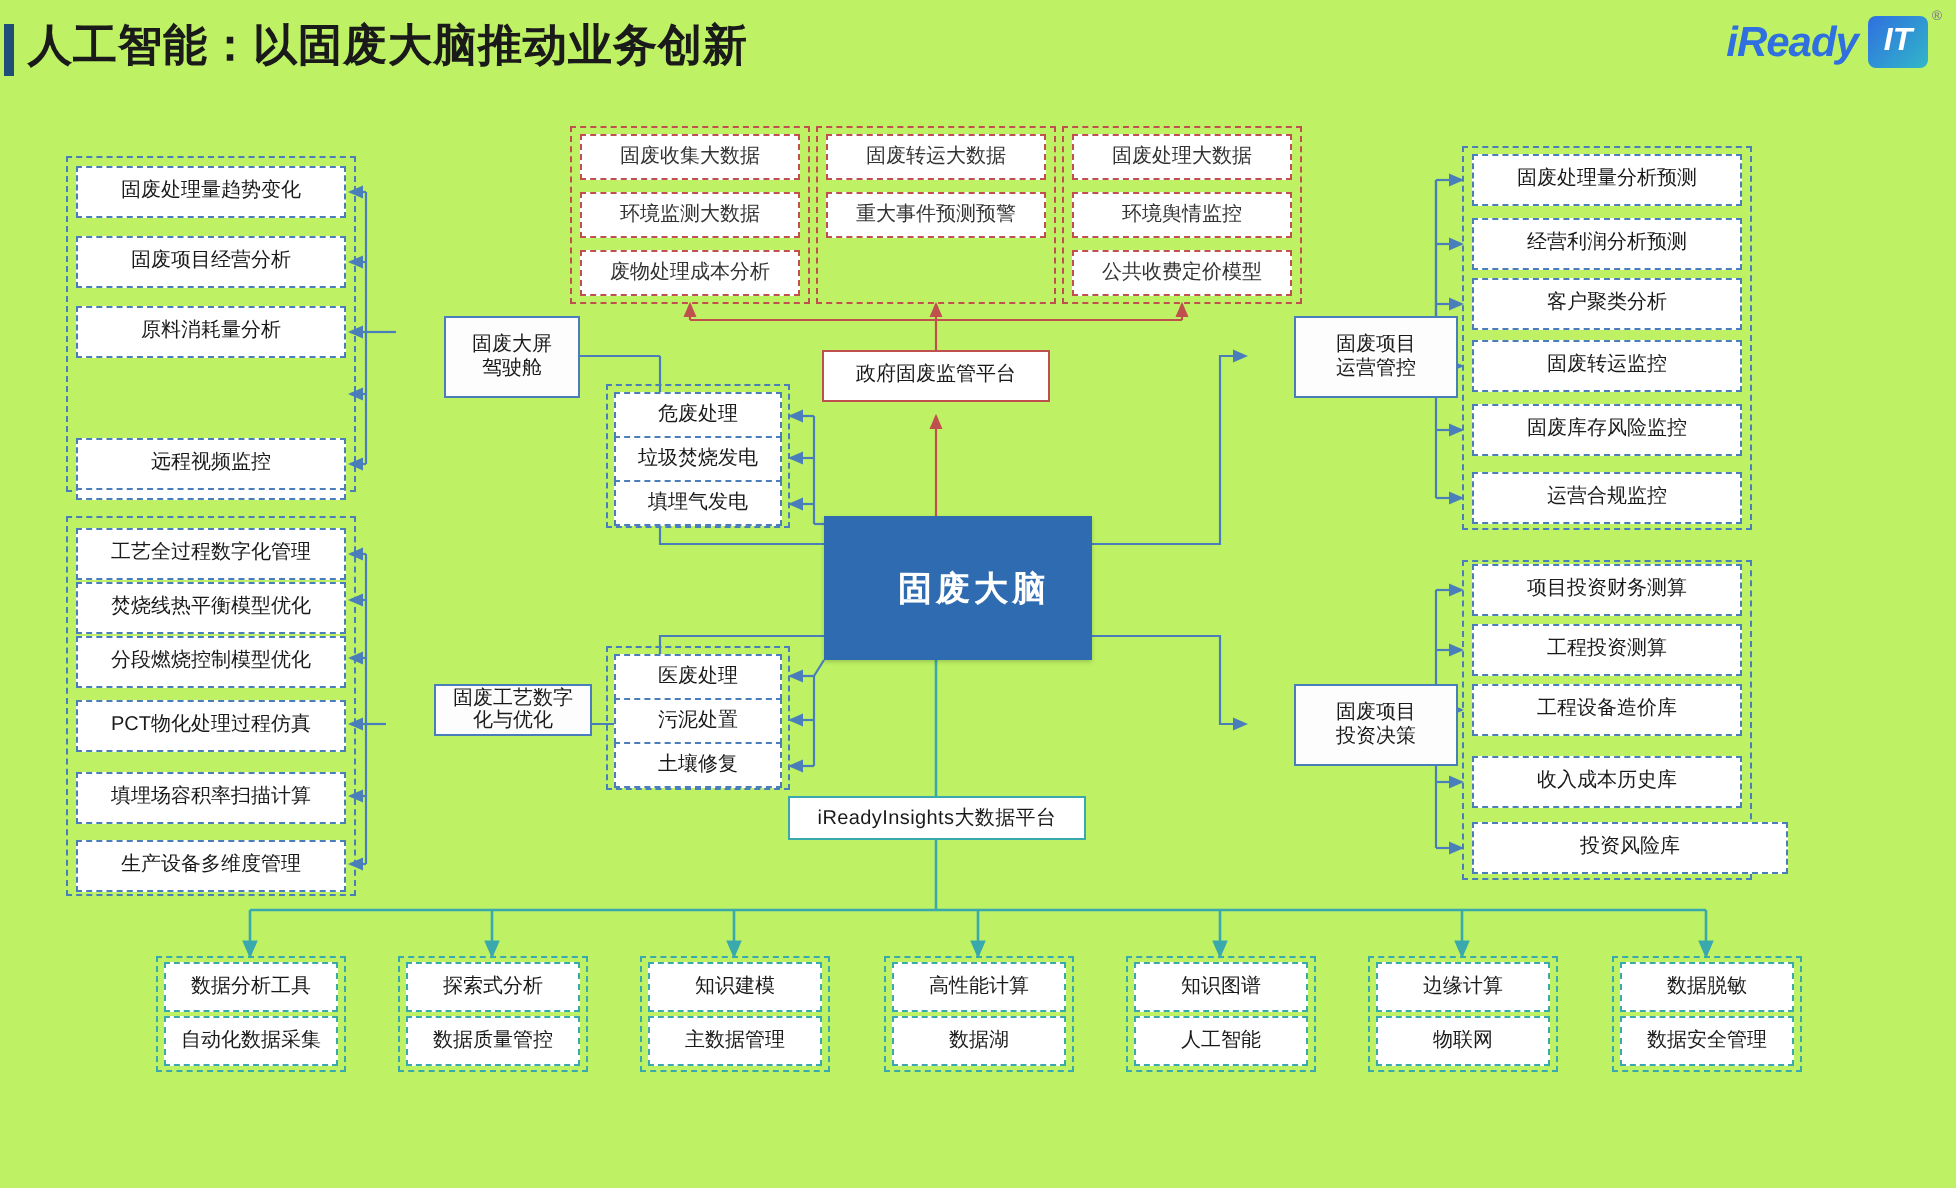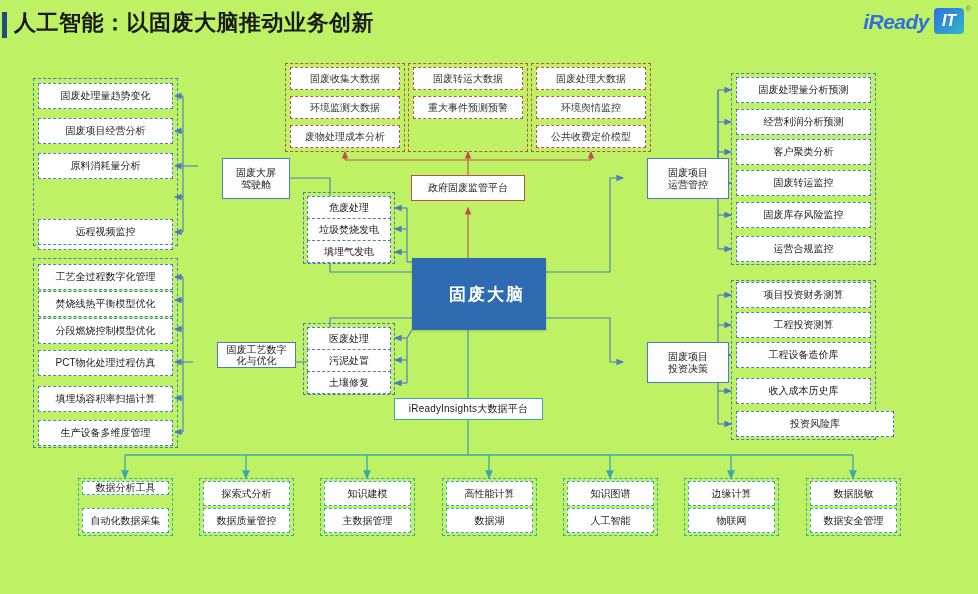--- a/index.html
+++ b/index.html
@@ -261,21 +261,21 @@
   <div class="node blue-dash" style="left:736px; top:236px; width:135px; height:26px;">运营合规监控</div>
 
   <div class="group-box group-blue" style="left:731px; top:280px; width:145px; height:160px;"></div>
   <div class="node blue-dash" style="left:736px; top:282px; width:135px; height:26px;">项目投资财务测算</div>
   <div class="node blue-dash" style="left:736px; top:312px; width:135px; height:26px;">工程投资测算</div>
   <div class="node blue-dash" style="left:736px; top:342px; width:135px; height:26px;">工程设备造价库</div>
   <div class="node blue-dash" style="left:736px; top:378px; width:135px; height:26px;">收入成本历史库</div>
   <div class="node blue-dash" style="left:736px; top:411px; width:158px; height:26px;">投资风险库</div>
 
   <div class="group-box group-teal" style="left:78px; top:478px; width:95px; height:58px;"></div>
-  <div class="node teal-dash" style="left:82px; top:481px; width:87px; height:14px;">数据分析工具</div>
+  <div class="node teal-dash" style="left:82px; top:481px; width:87px; height:25px;">数据分析工具</div>
   <div class="node teal-dash" style="left:82px; top:508px; width:87px; height:25px;">自动化数据采集</div>
 
   <div class="group-box group-teal" style="left:199px; top:478px; width:95px; height:58px;"></div>
   <div class="node teal-dash" style="left:203px; top:481px; width:87px; height:25px;">探索式分析</div>
   <div class="node teal-dash" style="left:203px; top:508px; width:87px; height:25px;">数据质量管控</div>
 
   <div class="group-box group-teal" style="left:320px; top:478px; width:95px; height:58px;"></div>
   <div class="node teal-dash" style="left:324px; top:481px; width:87px; height:25px;">知识建模</div>
   <div class="node teal-dash" style="left:324px; top:508px; width:87px; height:25px;">主数据管理</div>
 

